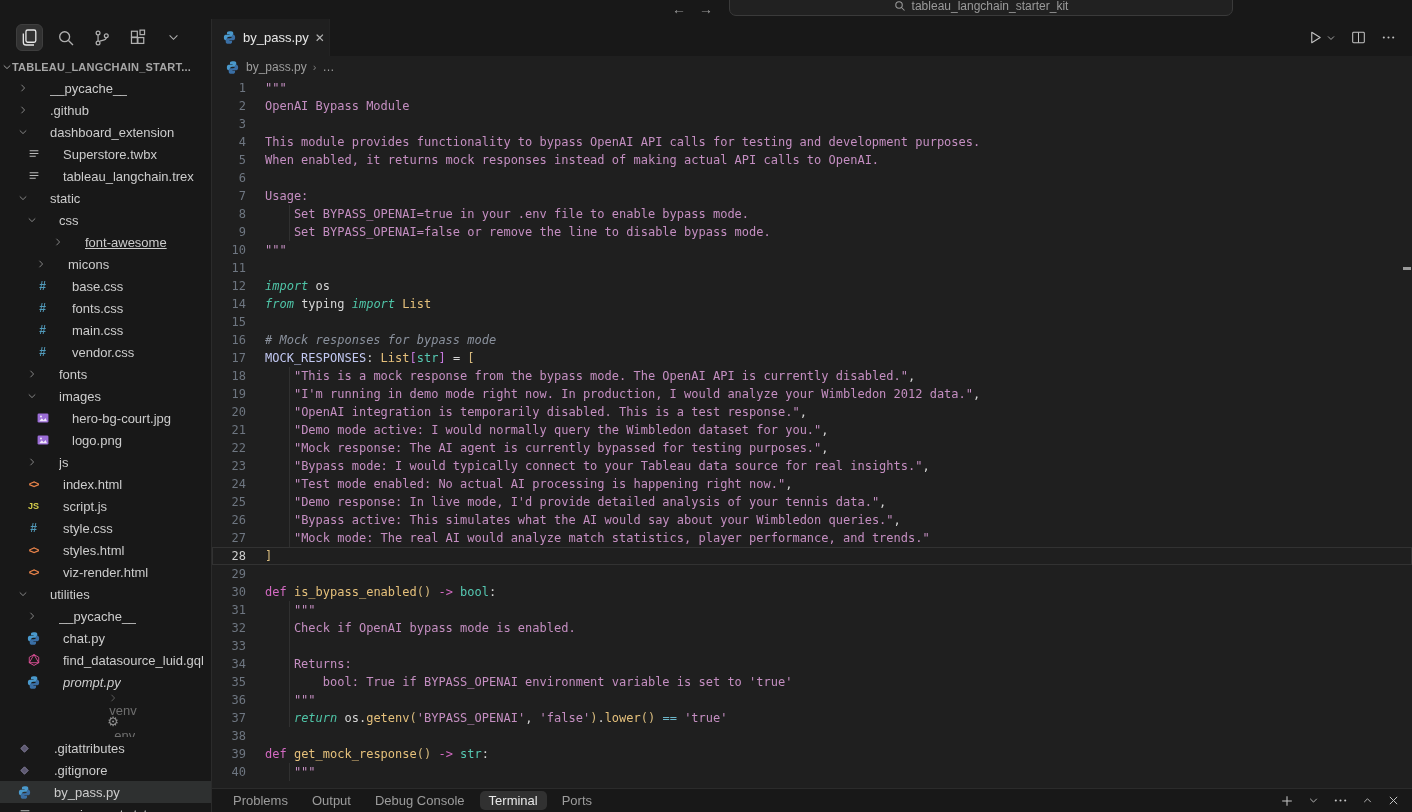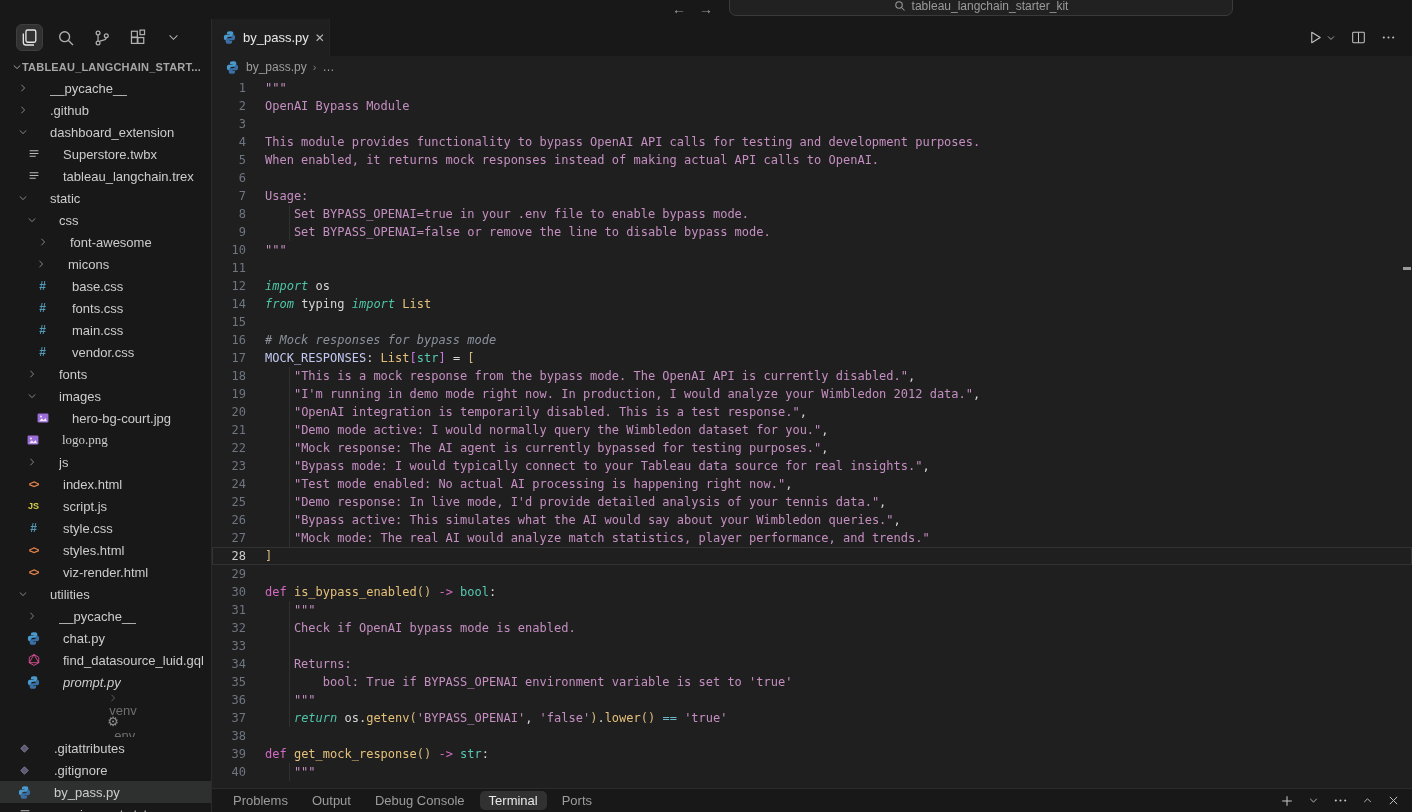--- a/index.html
+++ b/index.html
@@ -143,21 +143,21 @@
               <rect x="9.8" y="1" width="4" height="4" stroke="currentColor" stroke-width="1.1"></rect>
             </svg>
           </div>
           <div class="act-btn">
             <svg width="13" height="13" viewBox="0 0 16 16" fill="none">
               <path d="M3.2 5.5L8 10.3l4.8-4.8" stroke="currentColor" stroke-width="1.3"></path>
             </svg>
           </div>
         </div>
       <div class="tree">
-        <div class="root-row" style="padding-left:12px">
+        <div class="root-row" style="padding-left:2px">
           <span class="chev">
               <svg width="10" height="10" viewBox="0 0 16 16" fill="none">
                 <path d="M2.8 5.5L8 10.5l5.2-5" stroke="currentColor" stroke-width="1.5"></path>
               </svg>
             </span>
           <span class="lbl">TABLEAU_LANGCHAIN_START...</span>
         </div>
         <div id="tree-items">
             <div class="trow" style="padding-left: 15px;">
               <span class="chev">
@@ -208,21 +208,21 @@
               <span class="lbl">static</span>
             </div>
             <div class="trow" style="padding-left: 24px;">
               <span class="chev">
                 <svg width="10" height="10" viewBox="0 0 16 16" fill="none">
                   <path d="M2.8 5.5L8 10.5l5.2-5" stroke="currentColor" stroke-width="1.5"></path>
                 </svg>
               </span>
               <span class="lbl">css</span>
             </div>
-            <div class="trow" style="padding-left: 35px;">
+            <div class="trow" style="padding-left: 50px; text-decoration: underline;">
               <span class="chev">
                 <svg width="10" height="10" viewBox="0 0 16 16" fill="none">
                   <path d="M5.5 2.8L10.5 8l-5 5.2" stroke="currentColor" stroke-width="1.5"></path>
                 </svg>
               </span>
               <span class="lbl">font-awesome</span>
             </div>
             <div class="trow" style="padding-left: 33px;">
               <span class="chev">
                 <svg width="10" height="10" viewBox="0 0 16 16" fill="none">
@@ -266,21 +266,21 @@
             <div class="trow" style="padding-left: 33px;">
               <span class="ficon">
                 <svg width="14" height="14" viewBox="0 0 16 16" fill="none">
                   <rect x="1.8" y="2.8" width="12.4" height="10.4" rx="1.5" fill="#9b6dd6"></rect>
                   <circle cx="5.7" cy="6.3" r="1.1" fill="#efe8fa"></circle>
                   <path d="M3.6 11.6l3.1-3.2 2 2.1 2.2-2.6 1.7 3.7z" fill="#efe8fa"></path>
                 </svg>
               </span>
               <span class="lbl">hero-bg-court.jpg</span>
             </div>
-            <div class="trow" style="padding-left: 23px; font-family: Liberation Serif, serif;">
+            <div class="trow" style="padding-left: 33px;">
               <span class="ficon">
                 <svg width="14" height="14" viewBox="0 0 16 16" fill="none">
                   <rect x="1.8" y="2.8" width="12.4" height="10.4" rx="1.5" fill="#9b6dd6"></rect>
                   <circle cx="5.7" cy="6.3" r="1.1" fill="#efe8fa"></circle>
                   <path d="M3.6 11.6l3.1-3.2 2 2.1 2.2-2.6 1.7 3.7z" fill="#efe8fa"></path>
                 </svg>
               </span>
               <span class="lbl">logo.png</span>
             </div>
             <div class="trow" style="padding-left: 24px;">

